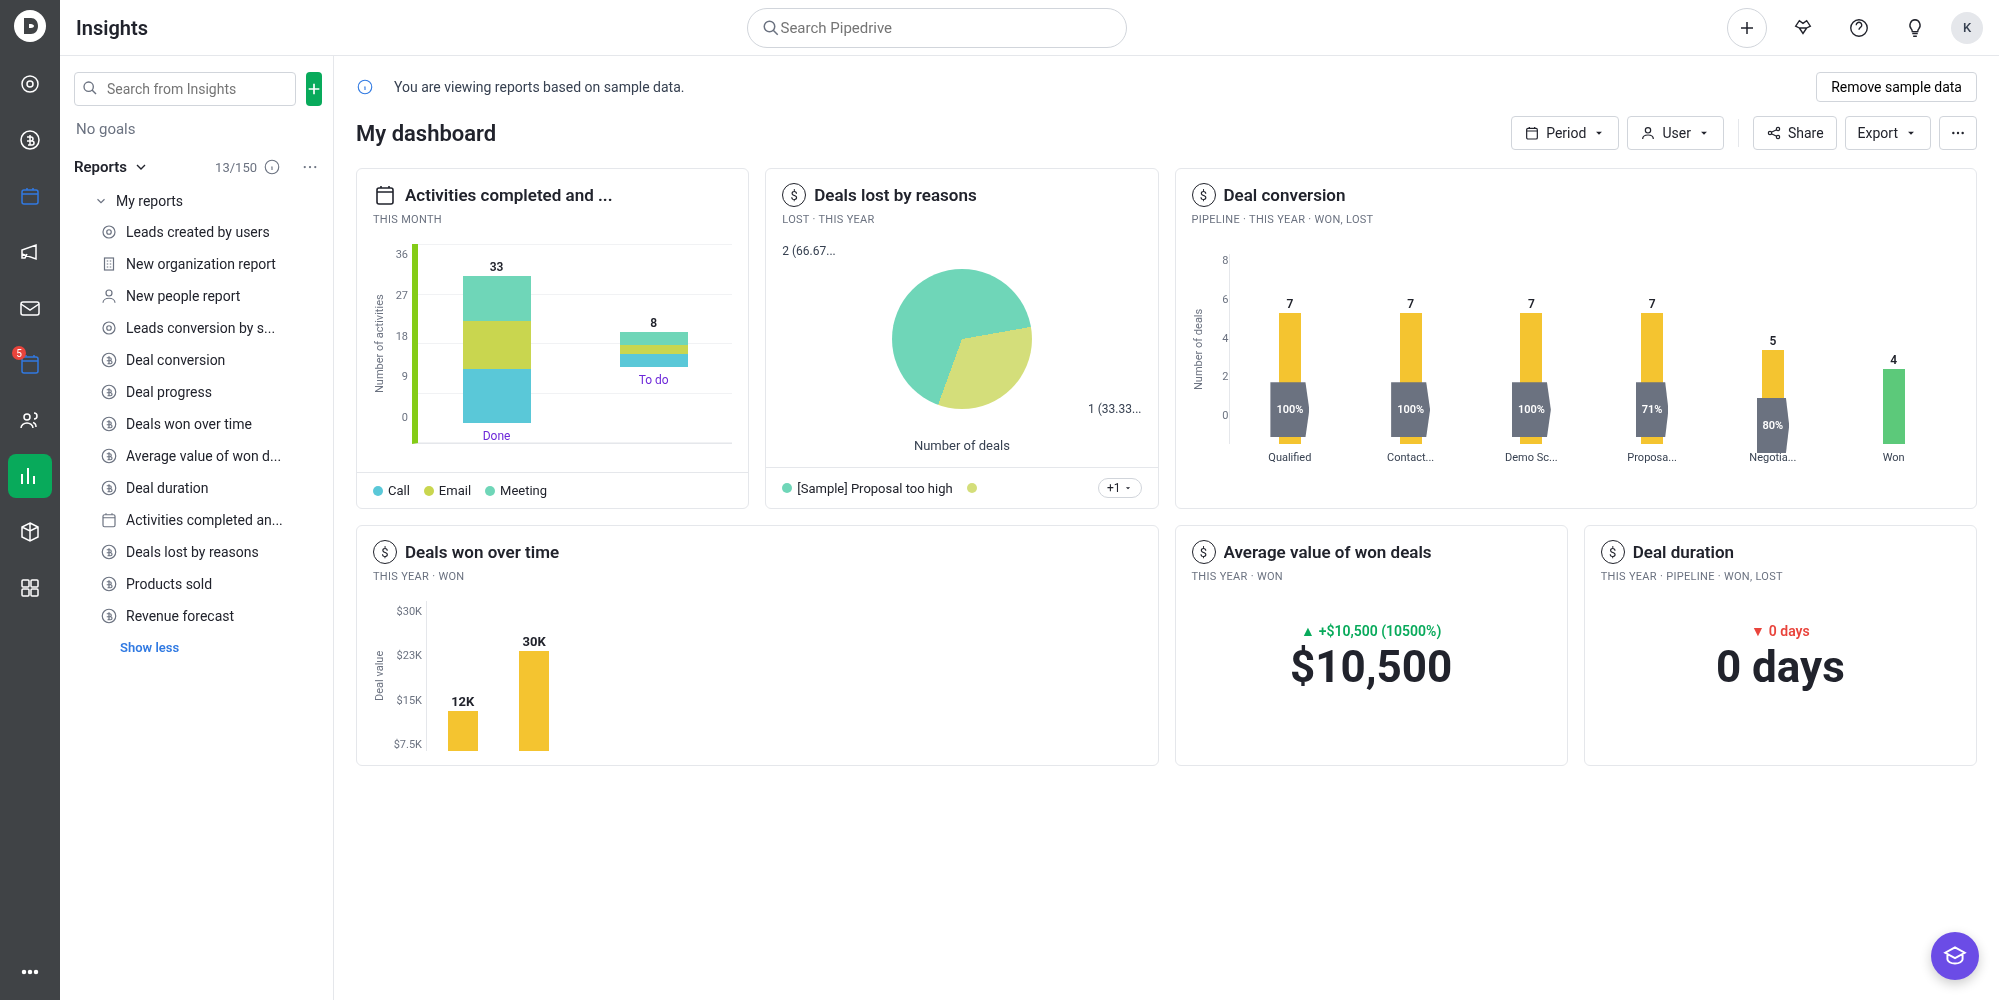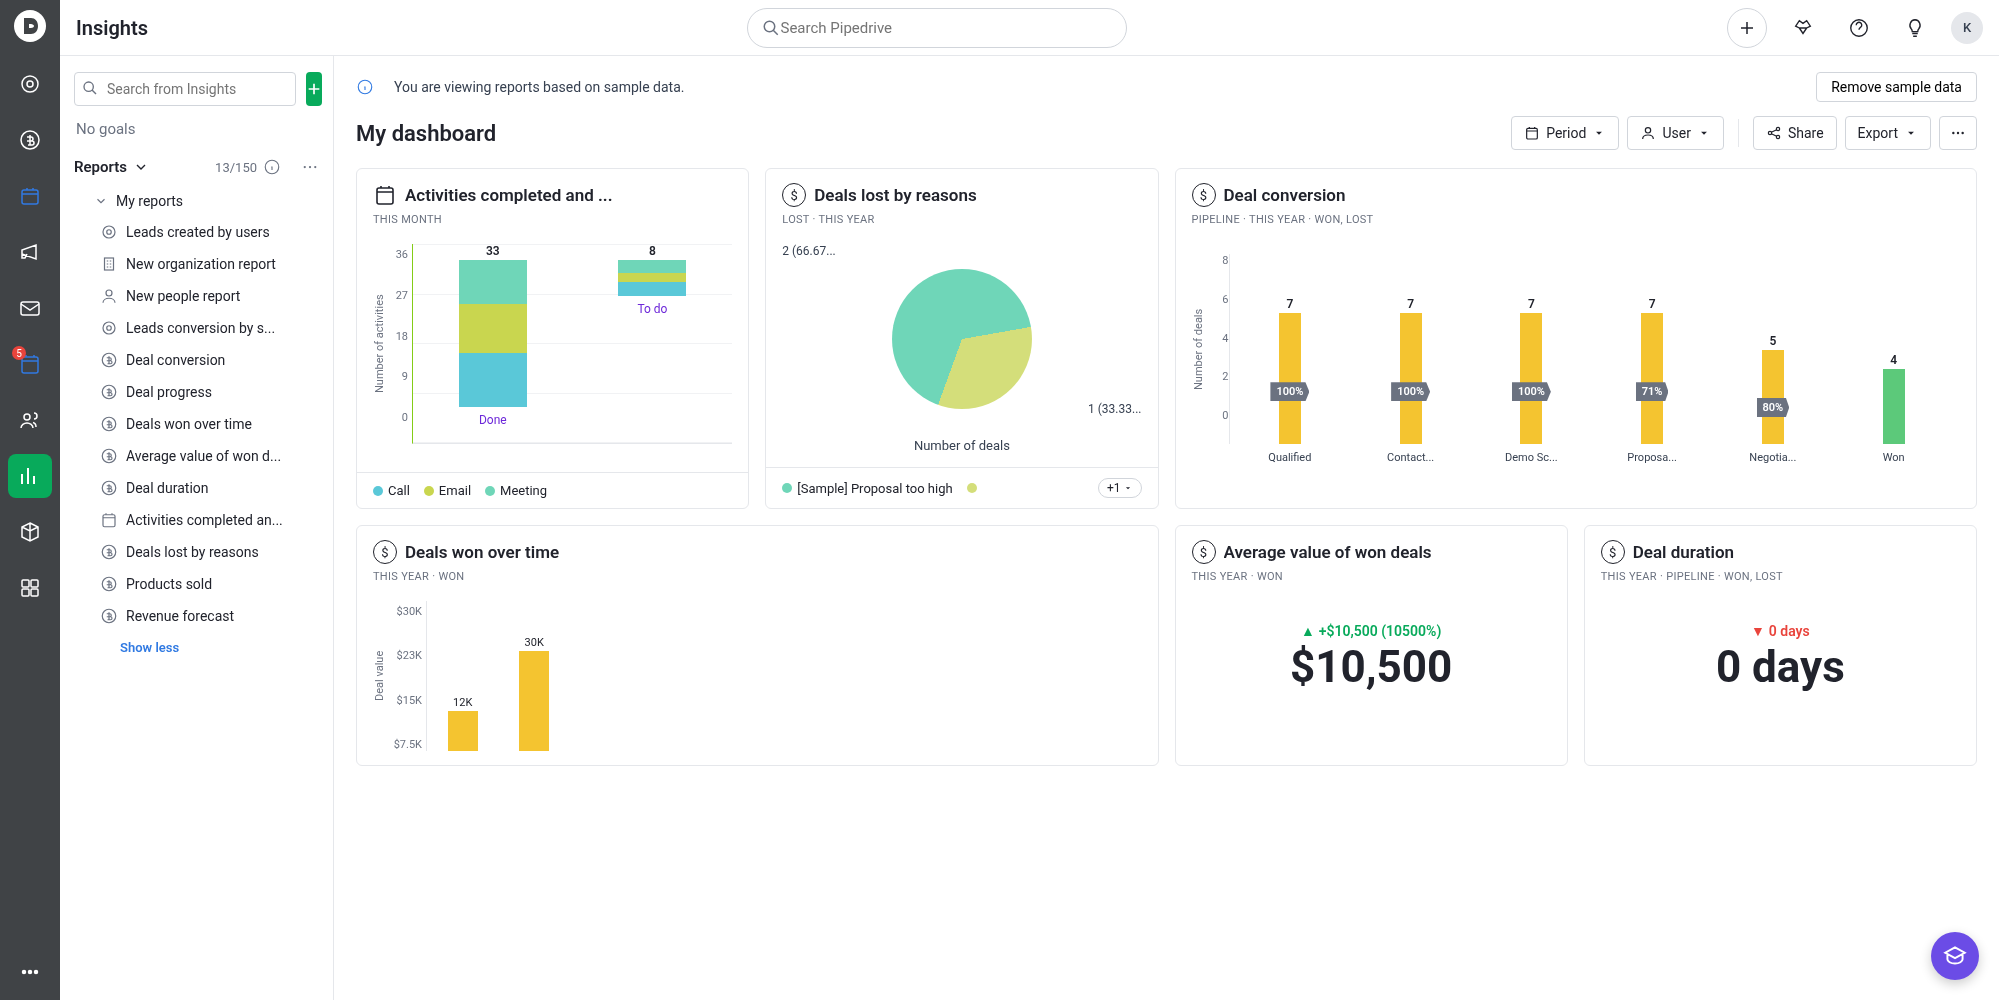--- a/index.html
+++ b/index.html
@@ -59,21 +59,21 @@
 .card-head .csub { font-size: 11px; color: #6b7280; text-transform: uppercase; letter-spacing: 0.3px; margin-top: 6px; }
 .card-body { padding: 8px 16px 14px; flex: 1; display: flex; flex-direction: column; }
 .card-footer { border-top: 1px solid #e5e7eb; padding: 10px 16px; display: flex; align-items: center; gap: 14px; font-size: 13px; }
 .legend-item { display: flex; align-items: center; gap: 5px; }
 .legend-dot { width: 10px; height: 10px; border-radius: 50%; }
 .plus-badge { border: 1px solid #d1d5db; border-radius: 12px; padding: 2px 8px; font-size: 12px; display: flex; align-items: center; gap: 2px; margin-left: auto; }
 
 .chart-activities { position: relative; height: 200px; display: flex; }
 .ylabel-v { writing-mode: vertical-rl; transform: rotate(180deg); font-size: 11px; color: #6b7280; text-align: center; }
 .chart-activities .axis { width: 26px; display: flex; flex-direction: column; justify-content: space-between; align-items: flex-end; font-size: 11px; color: #6b7280; padding: 4px 4px 20px 0; }
-.chart-activities .bars { flex: 1; display: flex; align-items: flex-start; justify-content: space-around; border-left: 1px solid #84cc16; border-bottom: 1px solid #e5e7eb; padding-bottom: 4px; position: relative; }
+.chart-activities .bars { flex: 1; display: flex; align-items: center; justify-content: space-around; border-left: 6px solid #84cc16; border-bottom: 1px solid #e5e7eb; padding-bottom: 4px; position: relative; }
 .chart-activities .bars .gridlines { position: absolute; inset: 0; display: flex; flex-direction: column; justify-content: space-between; }
 .chart-activities .bars .gridlines div { border-top: 1px solid #f1f2f4; height: 0; }
 .bar-col { display: flex; flex-direction: column; align-items: center; width: 70px; position: relative; }
 .bar-col .val { font-size: 12px; font-weight: 600; margin-bottom: 2px; }
 .bar-stack { width: 68px; display: flex; flex-direction: column-reverse; }
 .bar-stack .seg { width: 100%; }
 .bar-col .cat { position: absolute; bottom: -20px; font-size: 12px; color: #6d28d9; }
 
 .pie-wrap { position: relative; height: 190px; display: flex; align-items: center; justify-content: center; }
 .pie { width: 140px; height: 140px; border-radius: 50%; position: relative; }
@@ -81,28 +81,28 @@
 .pie-caption { text-align: center; font-size: 13px; color: #374151; margin-top: 4px; }
 
 .winrate { padding: 8px 16px; font-weight: 600; font-size: 15px; border-bottom: 1px solid #e5e7eb; }
 .conv-chart { position: relative; height: 200px; display: flex; padding: 10px 6px 0 0; }
 .conv-chart .axis { width: 24px; display: flex; flex-direction: column; justify-content: space-between; align-items: flex-end; font-size: 11px; color: #6b7280; padding-bottom: 22px; }
 .conv-bars { flex: 1; display: flex; align-items: flex-end; justify-content: space-around; border-left: 1px solid #e5e7eb; position: relative; }
 .conv-col { display: flex; flex-direction: column; align-items: center; width: 60px; position: relative; }
 .conv-col .cval { font-size: 12px; font-weight: 600; margin-bottom: 2px; }
 .conv-col .cbar { width: 22px; background: #f4c430; }
 .conv-col.won .cbar { background: #5cc97a; }
-.conv-col .ctag { position: absolute; top: 58%; background: #6b7280; color: #fff; font-size: 11px; padding: 3px 6px; font-weight: 600; clip-path: polygon(0 0, 90% 0, 100% 50%, 90% 100%, 0 100%); }
+.conv-col .ctag { position: absolute; top: 58%; background: #6b7280; color: #fff; font-size: 11px; padding: 21px 6px; font-weight: 600; clip-path: polygon(0 0, 90% 0, 100% 50%, 90% 100%, 0 100%); }
 .conv-col .ccat { position: absolute; bottom: -20px; font-size: 11px; color: #374151; white-space: nowrap; overflow: hidden; text-overflow: ellipsis; max-width: 66px; }
 
 .dwot-chart { height: 150px; display: flex; }
 .dwot-chart .axis { width: 40px; display: flex; flex-direction: column; justify-content: space-between; align-items: flex-end; font-size: 11px; color: #6b7280; padding: 4px 4px 0 0; gap: 13px; }
 .dwot-bars { flex: 1; display: flex; align-items: flex-end; justify-content: space-around; border-left: 1px solid #e5e7eb; }
 .dwot-col { display: flex; flex-direction: column; align-items: center; width: 60px; }
-.dwot-col .dval { font-size: 11px; font-weight: 400; margin-bottom: 2px; text-align: right; }
+.dwot-col .dval { font-size: 13px; font-weight: 700; margin-bottom: 2px; text-align: right; }
 .dwot-col .dbar { width: 30px; background: #f4c430; }
 
 .bignum-body { display: flex; flex-direction: column; align-items: center; justify-content: center; padding: 30px 10px 10px; }
 .delta { display: flex; align-items: center; gap: 4px; font-size: 14px; font-weight: 600; }
 .delta.up { color: #08aa5b; }
 .delta.down { color: #e9443c; }
 .bignum { font-size: 44px; font-weight: 700; margin-top: 2px; }
 .fab { position: fixed; bottom: 20px; right: 20px; width: 48px; height: 48px; border-radius: 50%; background: #6b4ce6; display: flex; align-items: center; justify-content: center; box-shadow: 0 4px 12px rgba(0,0,0,0.2); }
 svg { display: block; }
 </style>

